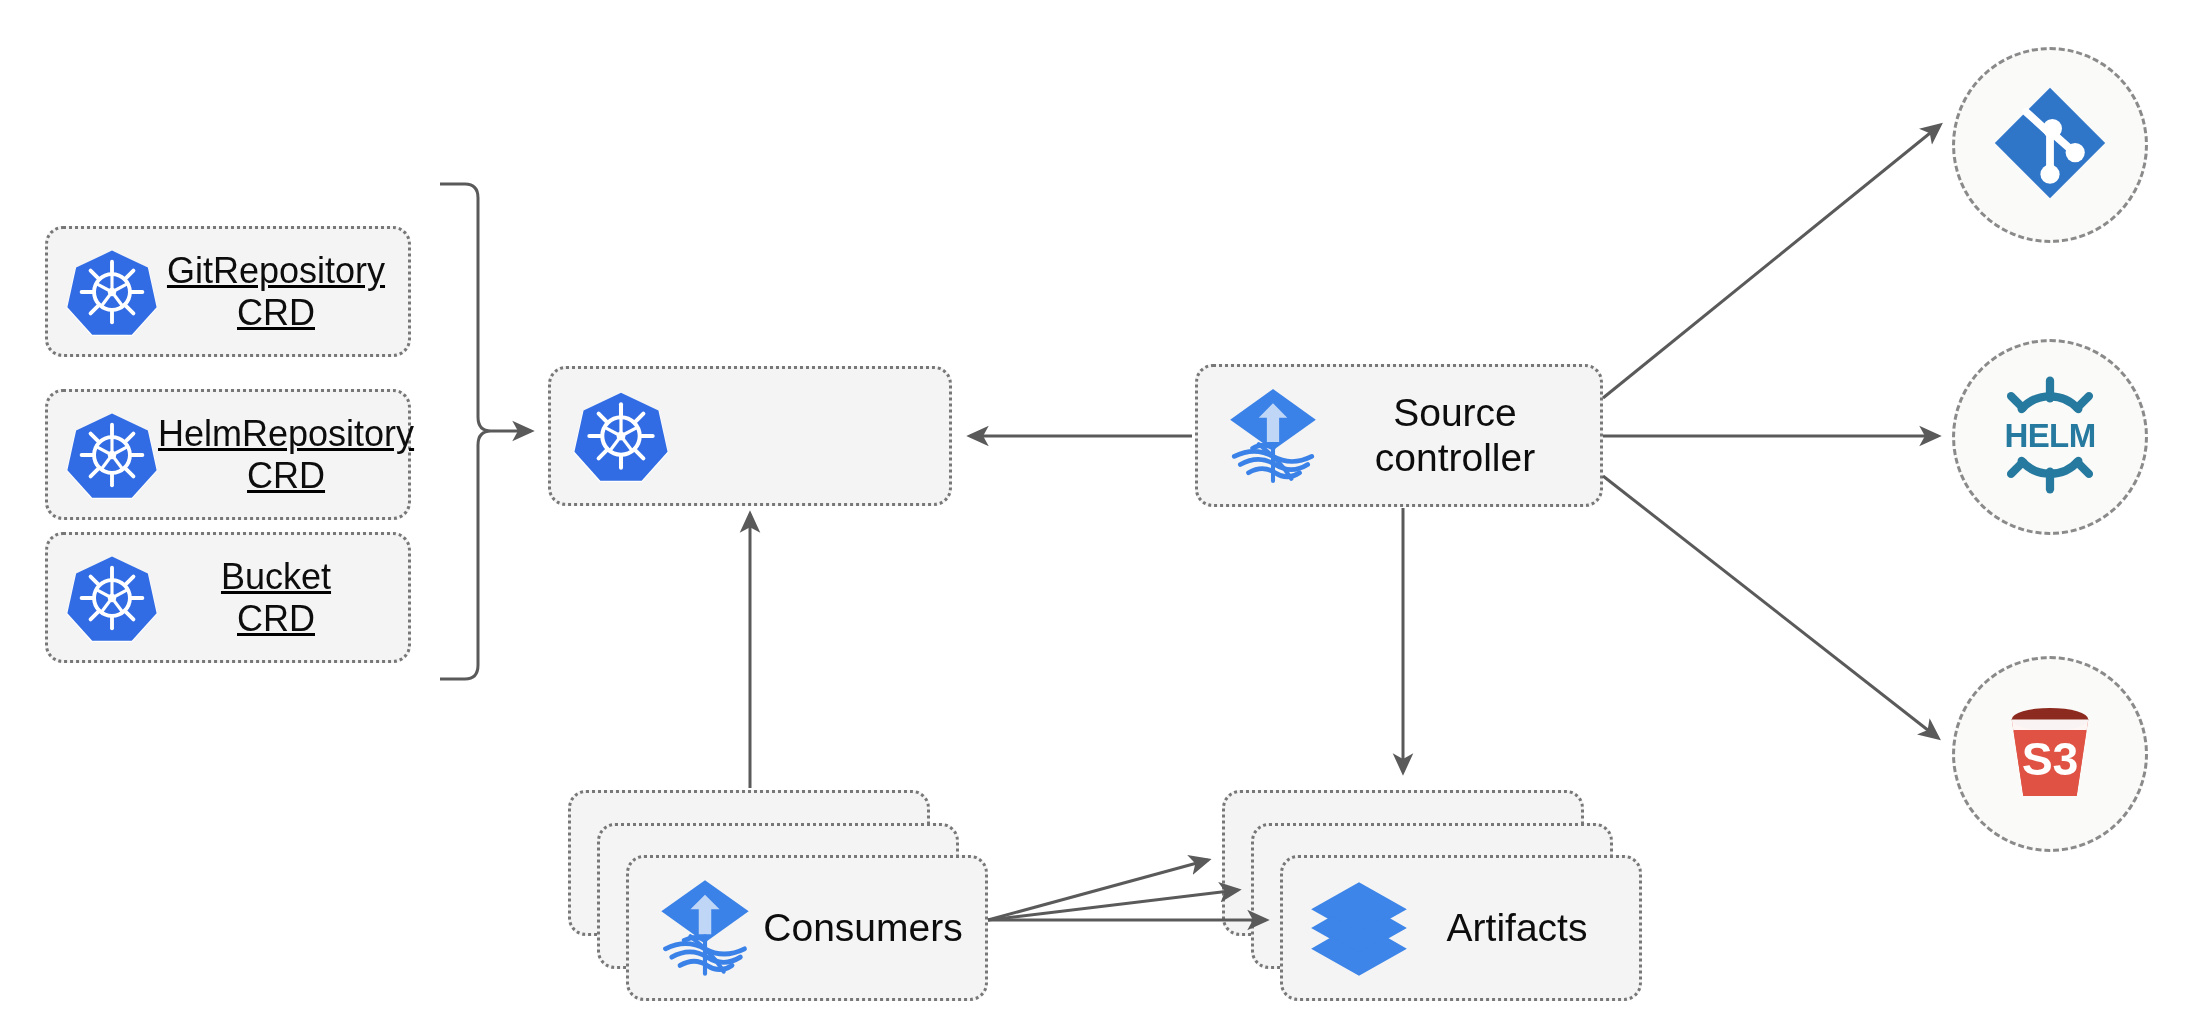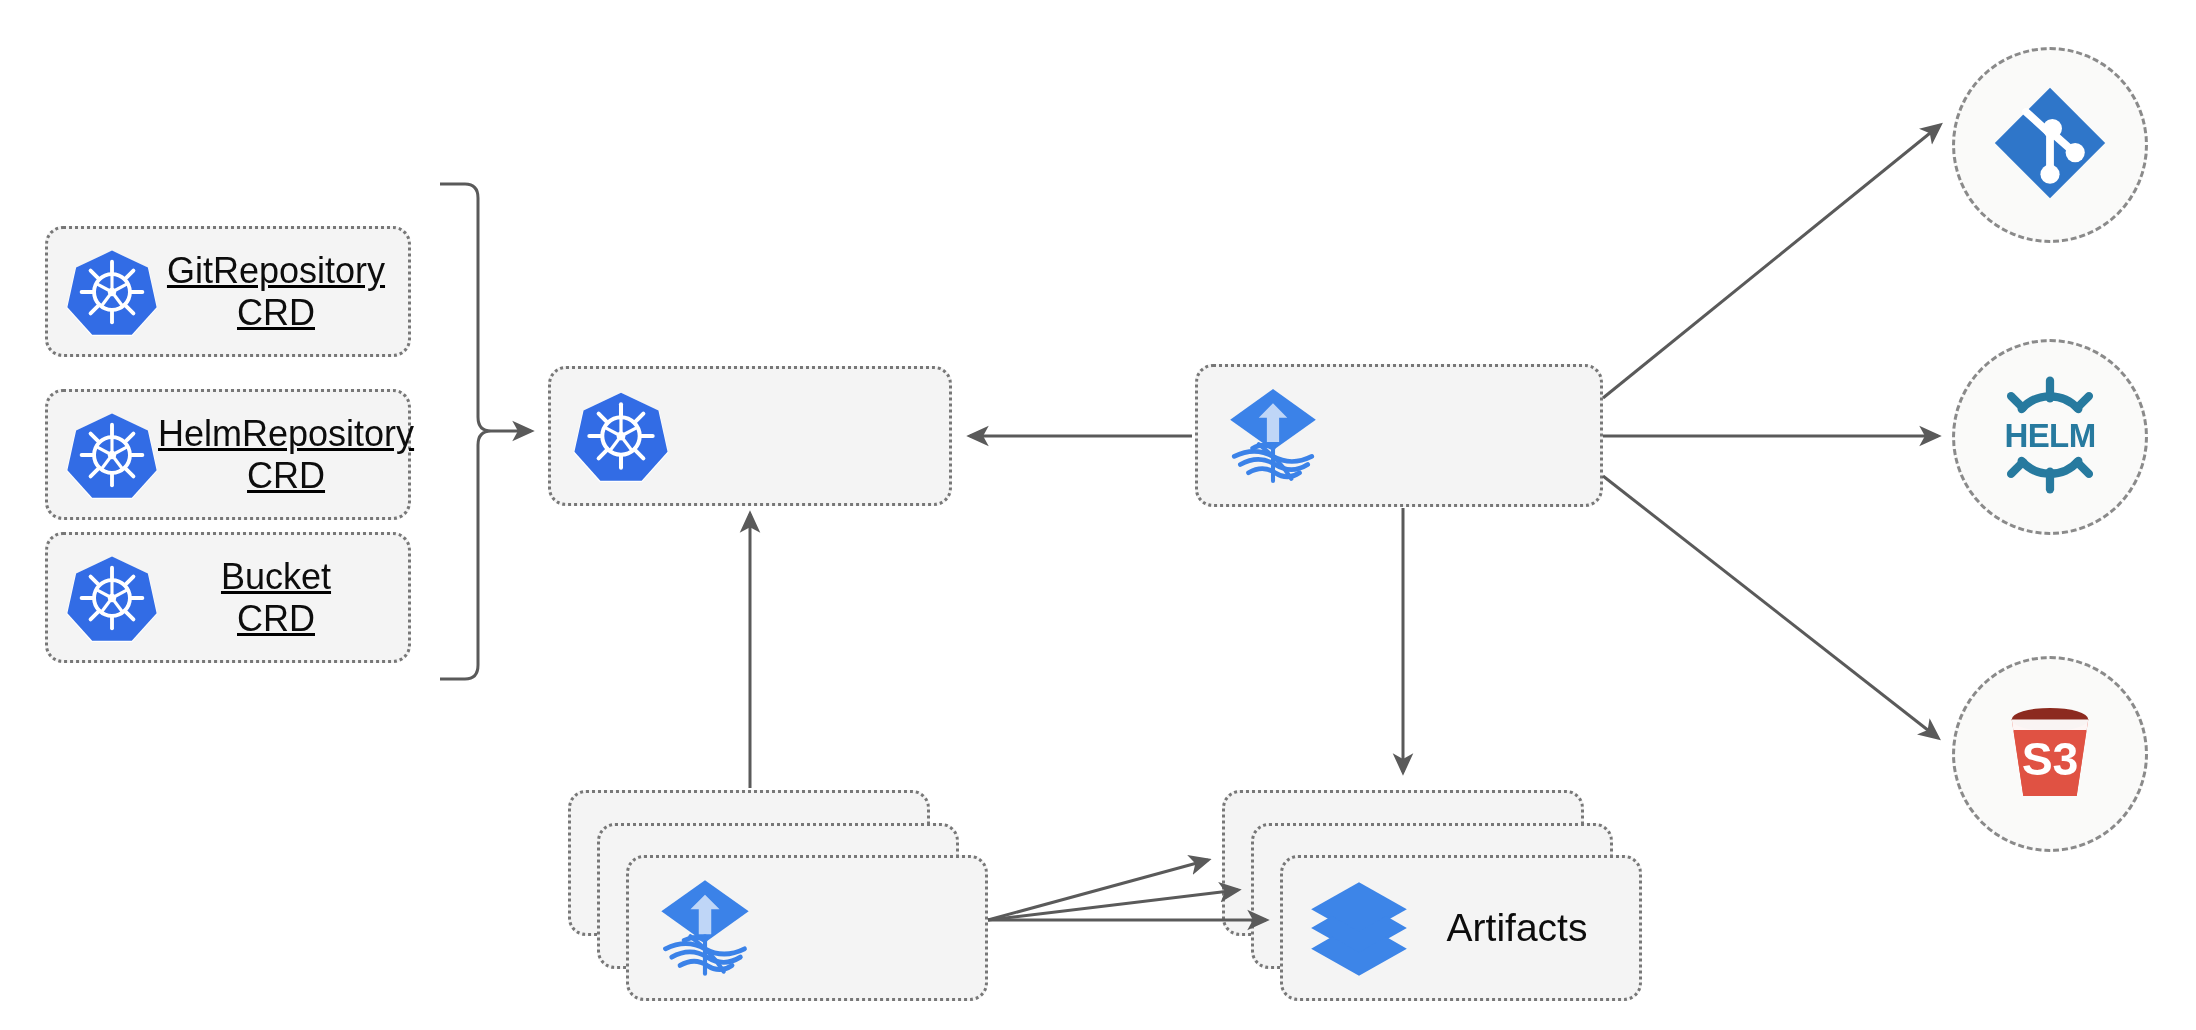--- a/index.html
+++ b/index.html
@@ -258,31 +258,34 @@
         </svg>
     </span>
   </div>
 
   <div class="node" id="source-controller">
     <span class="icon-slot">
       <svg width="102" height="102">
           <use href="#sym-flux"></use>
         </svg>
     </span>
+    <span class="label">Source
+controller</span>
   </div>
 
   <div class="stack" id="consumers-stack" style="left:0; top:0;">
     <div class="card" style="left:568px; top:790px; width:362px; height:146px;"></div>
     <div class="card" style="left:597px; top:823px; width:362px; height:146px;"></div>
     <div class="card front" style="left:626px; top:855px; width:362px; height:146px;">
       <span class="icon-slot">
         <svg width="104" height="104">
             <use href="#sym-flux"></use>
           </svg>
       </span>
+      <span class="label">Consumers</span>
     </div>
   </div>
 
   <div class="stack" id="artifacts-stack" style="left:0; top:0;">
     <div class="card" style="left:1222px; top:790px; width:362px; height:146px;"></div>
     <div class="card" style="left:1251px; top:823px; width:362px; height:146px;"></div>
     <div class="card front" style="left:1280px; top:855px; width:362px; height:146px;">
       <span class="icon-slot">
         <svg width="104" height="104">
             <use href="#sym-layers"></use>

